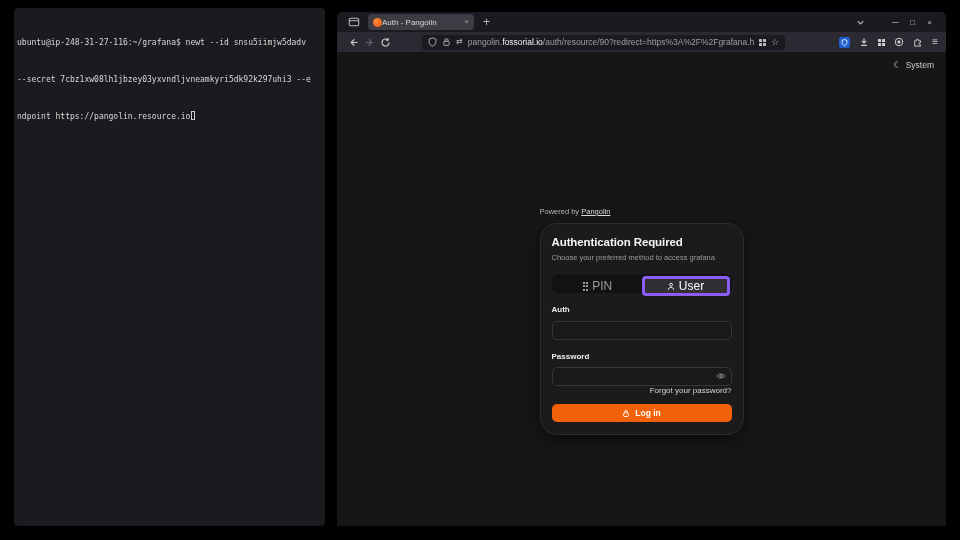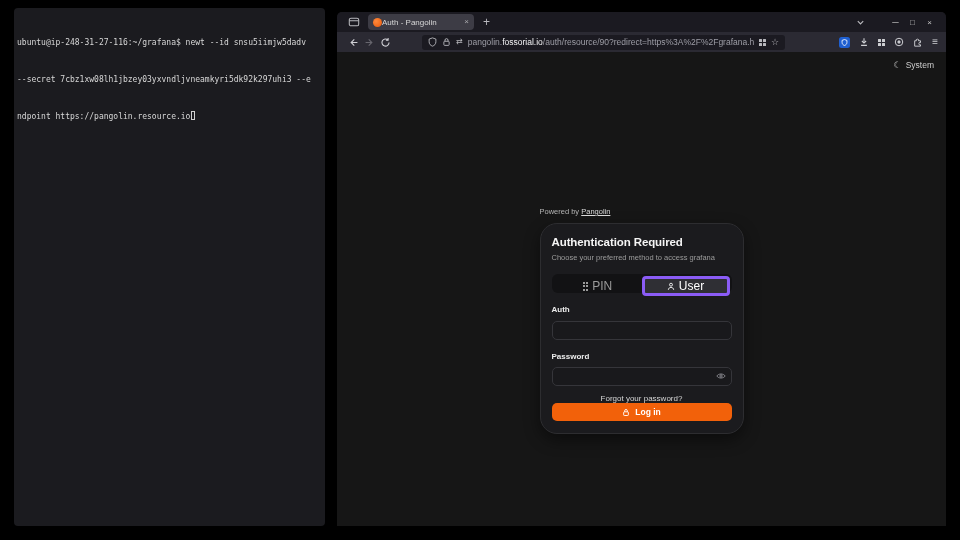--- a/index.html
+++ b/index.html
@@ -80,23 +80,23 @@
   .keypad i { width:2px; height:2px; background:currentColor; }
 
   .fld-label { margin-top:12px; font-size:8px; font-weight:bold; color:#ececec; }
   .fld { margin-top:5px; position:relative; }
   .fld input {
     width:100%; height:19px; background:#19191c; border:1px solid #35353a; border-radius:5px;
     outline:none; color:#e8e8e8; font-size:8.5px; padding:0 6px; font-family:inherit;
   }
   .eye { position:absolute; right:6px; top:50%; transform:translateY(-50%); color:#8f8f96; display:flex; }
 
-  .forgot { margin-top:8px; text-align:center; font-size:8px; color:#d6d6d6; }
+  .forgot { margin-top:0; text-align:right; font-size:8px; color:#d6d6d6; }
   .login-btn {
-    width:100%; height:18px; border:none; border-radius:5px;
+    margin-top:9px; width:100%; height:18px; border:none; border-radius:5px;
     background:var(--accent,#f2610a); color:#fff; font-size:8.5px; font-weight:bold;
     display:flex; align-items:center; justify-content:center; gap:5px; font-family:inherit;
   }
   svg { display:block; }
 </style>
 </head>
 <body>
 
 <div class="terminal">
   <div>ubuntu@ip-248-31-27-116:~/grafana$ newt --id snsu5iimjw5dadv</div>

